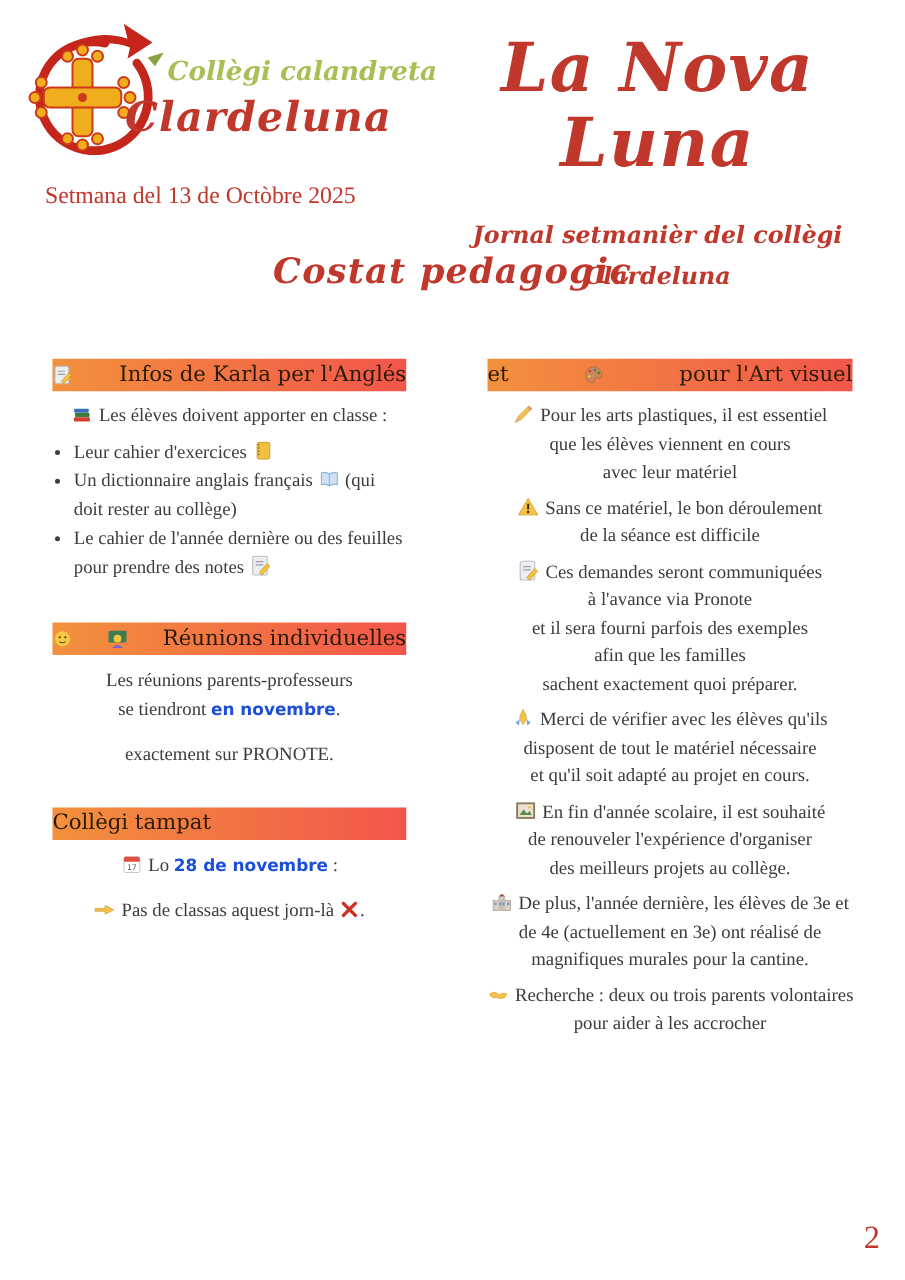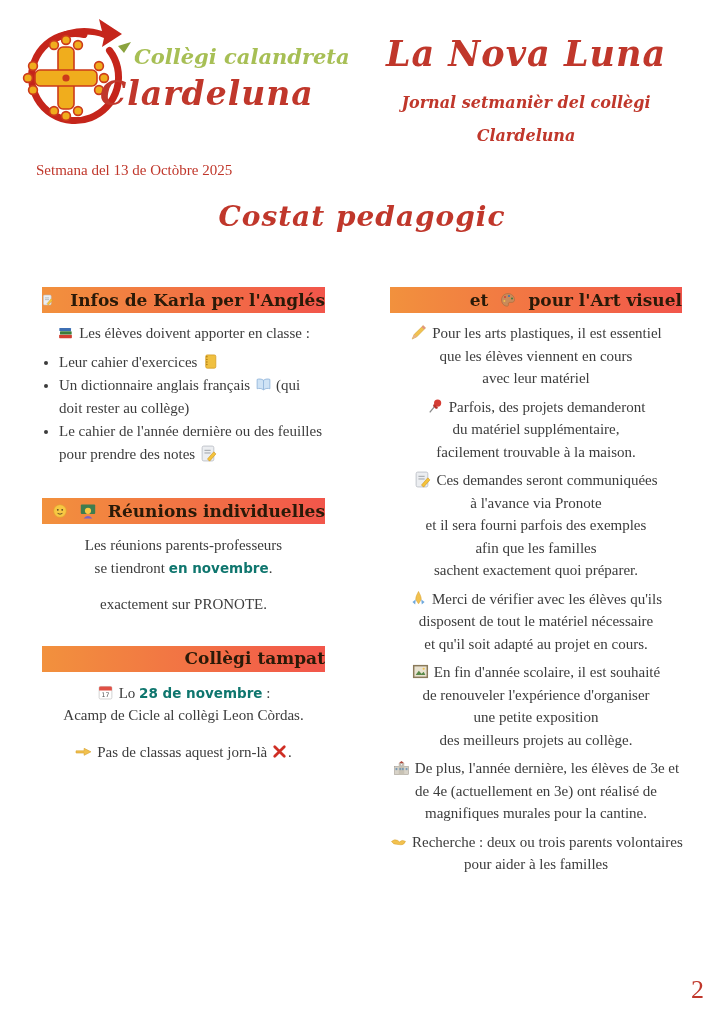--- a/index.html
+++ b/index.html
@@ -21,48 +21,48 @@
   .logo-small{
     position:absolute;left:134px;top:44px;font-family:"DejaVu Serif",serif;
     font-style:italic;font-weight:700;font-size:21px;color:var(--green);white-space:nowrap;
   }
   .logo-name{
     position:absolute;left:100px;top:74px;font-family:"DejaVu Serif",serif;
     font-style:italic;font-weight:700;font-size:33px;color:var(--accent);white-space:nowrap;
     letter-spacing:1px;
   }
   .week{
-    position:absolute;left:36px;top:162px;font-size:15px;color:var(--accent);white-space:nowrap;
+    position:absolute;left:36px;top:146px;font-size:19px;color:var(--accent);white-space:nowrap;
   }
   .mast-right{position:absolute;left:340px;top:24px;width:372px;text-align:center;color:var(--accent);}
   .mast-title{
     font-family:"DejaVu Serif",serif;font-style:italic;font-weight:700;
-    font-size:35px;line-height:60px;letter-spacing:1px;margin:0;
+    font-size:54px;line-height:60px;letter-spacing:1px;margin:0;
   }
   .mast-sub{
     font-family:"DejaVu Serif",serif;font-style:italic;font-weight:700;
-    font-size:16px;line-height:33px;margin-top:2px;
+    font-size:19px;line-height:33px;margin-top:28px;
   }
   .section-title{
     position:absolute;left:0;top:200px;width:100%;text-align:center;color:var(--accent);
     font-family:"DejaVu Serif",serif;font-style:italic;font-weight:700;font-size:28px;letter-spacing:1px;
   }
   
   .col{position:absolute;font-size:15px;line-height:22.5px;}
   .col-left{left:42px;top:287px;width:283px;}
   .col-right{left:390px;top:287px;width:292px;}
   .bar{
     background:linear-gradient(90deg,var(--bar-a),var(--bar-b));
-    height:26px;display:flex;align-items:center;justify-content:flex-end;gap:12px;
-    font-family:"DejaVu Serif",serif;font-weight:700;font-size:17px;color:var(--bar-text);
+    height:26px;display:flex;align-items:center;justify-content:space-between;gap:12px;
+    font-family:"DejaVu Serif",serif;font-weight:400;font-size:17px;color:var(--bar-text);
     white-space:nowrap;
   }
   .ln{display:block;white-space:nowrap;}
   .ctr{text-align:center;}
-  .b{font-family:"DejaVu Sans",sans-serif;font-weight:700;font-size:13.5px;color:#0f766e;}
+  .b{font-family:"DejaVu Sans",sans-serif;font-weight:700;font-size:13.5px;color:#1d4ed8;}
   
   .ico{display:inline-block;width:17px;height:17px;vertical-align:-3px;margin-right:5px;}
   .ico-after{margin-right:0;margin-left:5px;}
   .ico-sm{width:16px;height:16px;}
   
   .intro{margin:9px 0 6px;}
   ul.blist{margin:0;padding-left:17px;}
   ul.blist li{margin:0 0 1px;}
   .sec-reunions{margin-top:33px;}
   .sec-tampat{margin-top:30px;}
@@ -270,21 +270,20 @@
     </div>
 
     <div class="sec-tampat">
       <div class="bar">
         <span>Collègi tampat</span>
       </div>
       <div class="ctr p-top10">
         <span class="ln"><svg class="ico" viewBox="0 0 16 16">
               <use href="#i-calendar"></use>
             </svg><span>Lo </span><span class="b">28 de novembre</span><span> :</span></span>
-        <span class="ln">Acamp de Cicle al collègi Leon Còrdas.</span>
       </div>
       <div class="ctr p-top14">
         <span class="ln"><svg class="ico" viewBox="0 0 16 16">
               <use href="#i-point"></use>
             </svg><span>Pas de classas aquest jorn-là</span> <svg class="ico" style="margin-right:0" viewBox="0 0 16 16">
               <use href="#i-redx"></use>
             </svg><span>.</span></span>
       </div>
     </div>
   </div>
@@ -300,28 +299,27 @@
     </div>
 
     <p class="first">
       <span class="ln"><svg class="ico" viewBox="0 0 16 16">
             <use href="#i-pencil"></use>
           </svg><span>Pour les arts plastiques, il est essentiel</span></span>
       <span class="ln">que les élèves viennent en cours</span>
       <span class="ln">avec leur matériel</span>
     </p>
 
-
-    <p>
-      <span class="ln"><svg class="ico" viewBox="0 0 16 16">
-            <use href="#i-pushpin"></use>
-          </svg><span>Parfois, des projets demanderont</span></span>
-      <span class="ln">du matériel supplémentaire,</span>
-      <span class="ln">facilement trouvable à la maison.</span>
-    </p>
+    <p>
+      <span class="ln"><svg class="ico" viewBox="0 0 16 16">
+            <use href="#i-warning"></use>
+          </svg><span>Sans ce matériel, le bon déroulement</span></span>
+      <span class="ln">de la séance est difficile</span>
+    </p>
+
 
     <p>
       <span class="ln"><svg class="ico" viewBox="0 0 16 16">
             <use href="#i-memo"></use>
           </svg><span>Ces demandes seront communiquées</span></span>
       <span class="ln">à l'avance via Pronote</span>
       <span class="ln">et il sera fourni parfois des exemples</span>
       <span class="ln">afin que les familles</span>
       <span class="ln">sachent exactement quoi préparer.</span>
     </p>
@@ -332,34 +330,33 @@
           </svg><span>Merci de vérifier avec les élèves qu'ils</span></span>
       <span class="ln">disposent de tout le matériel nécessaire</span>
       <span class="ln">et qu'il soit adapté au projet en cours.</span>
     </p>
 
     <p>
       <span class="ln"><svg class="ico" viewBox="0 0 16 16">
             <use href="#i-frame"></use>
           </svg><span>En fin d'année scolaire, il est souhaité</span></span>
       <span class="ln">de renouveler l'expérience d'organiser</span>
-      <span class="ln">une petite exposition</span>
       <span class="ln">des meilleurs projets au collège.</span>
     </p>
 
     <p>
       <span class="ln"><svg class="ico" viewBox="0 0 16 16">
             <use href="#i-school"></use>
           </svg><span>De plus, l'année dernière, les élèves de 3e et</span></span>
       <span class="ln">de 4e (actuellement en 3e) ont réalisé de</span>
       <span class="ln">magnifiques murales pour la cantine.</span>
     </p>
 
     <p>
       <span class="ln"><svg class="ico" viewBox="0 0 16 16">
             <use href="#i-hands"></use>
           </svg><span>Recherche : deux ou trois parents volontaires</span></span>
-      <span class="ln">pour aider à les familles</span>
+      <span class="ln">pour aider à les accrocher</span>
     </p>
   </div>
 
   <div class="pagenum">2</div>
 </div>
 
 </body></html>

